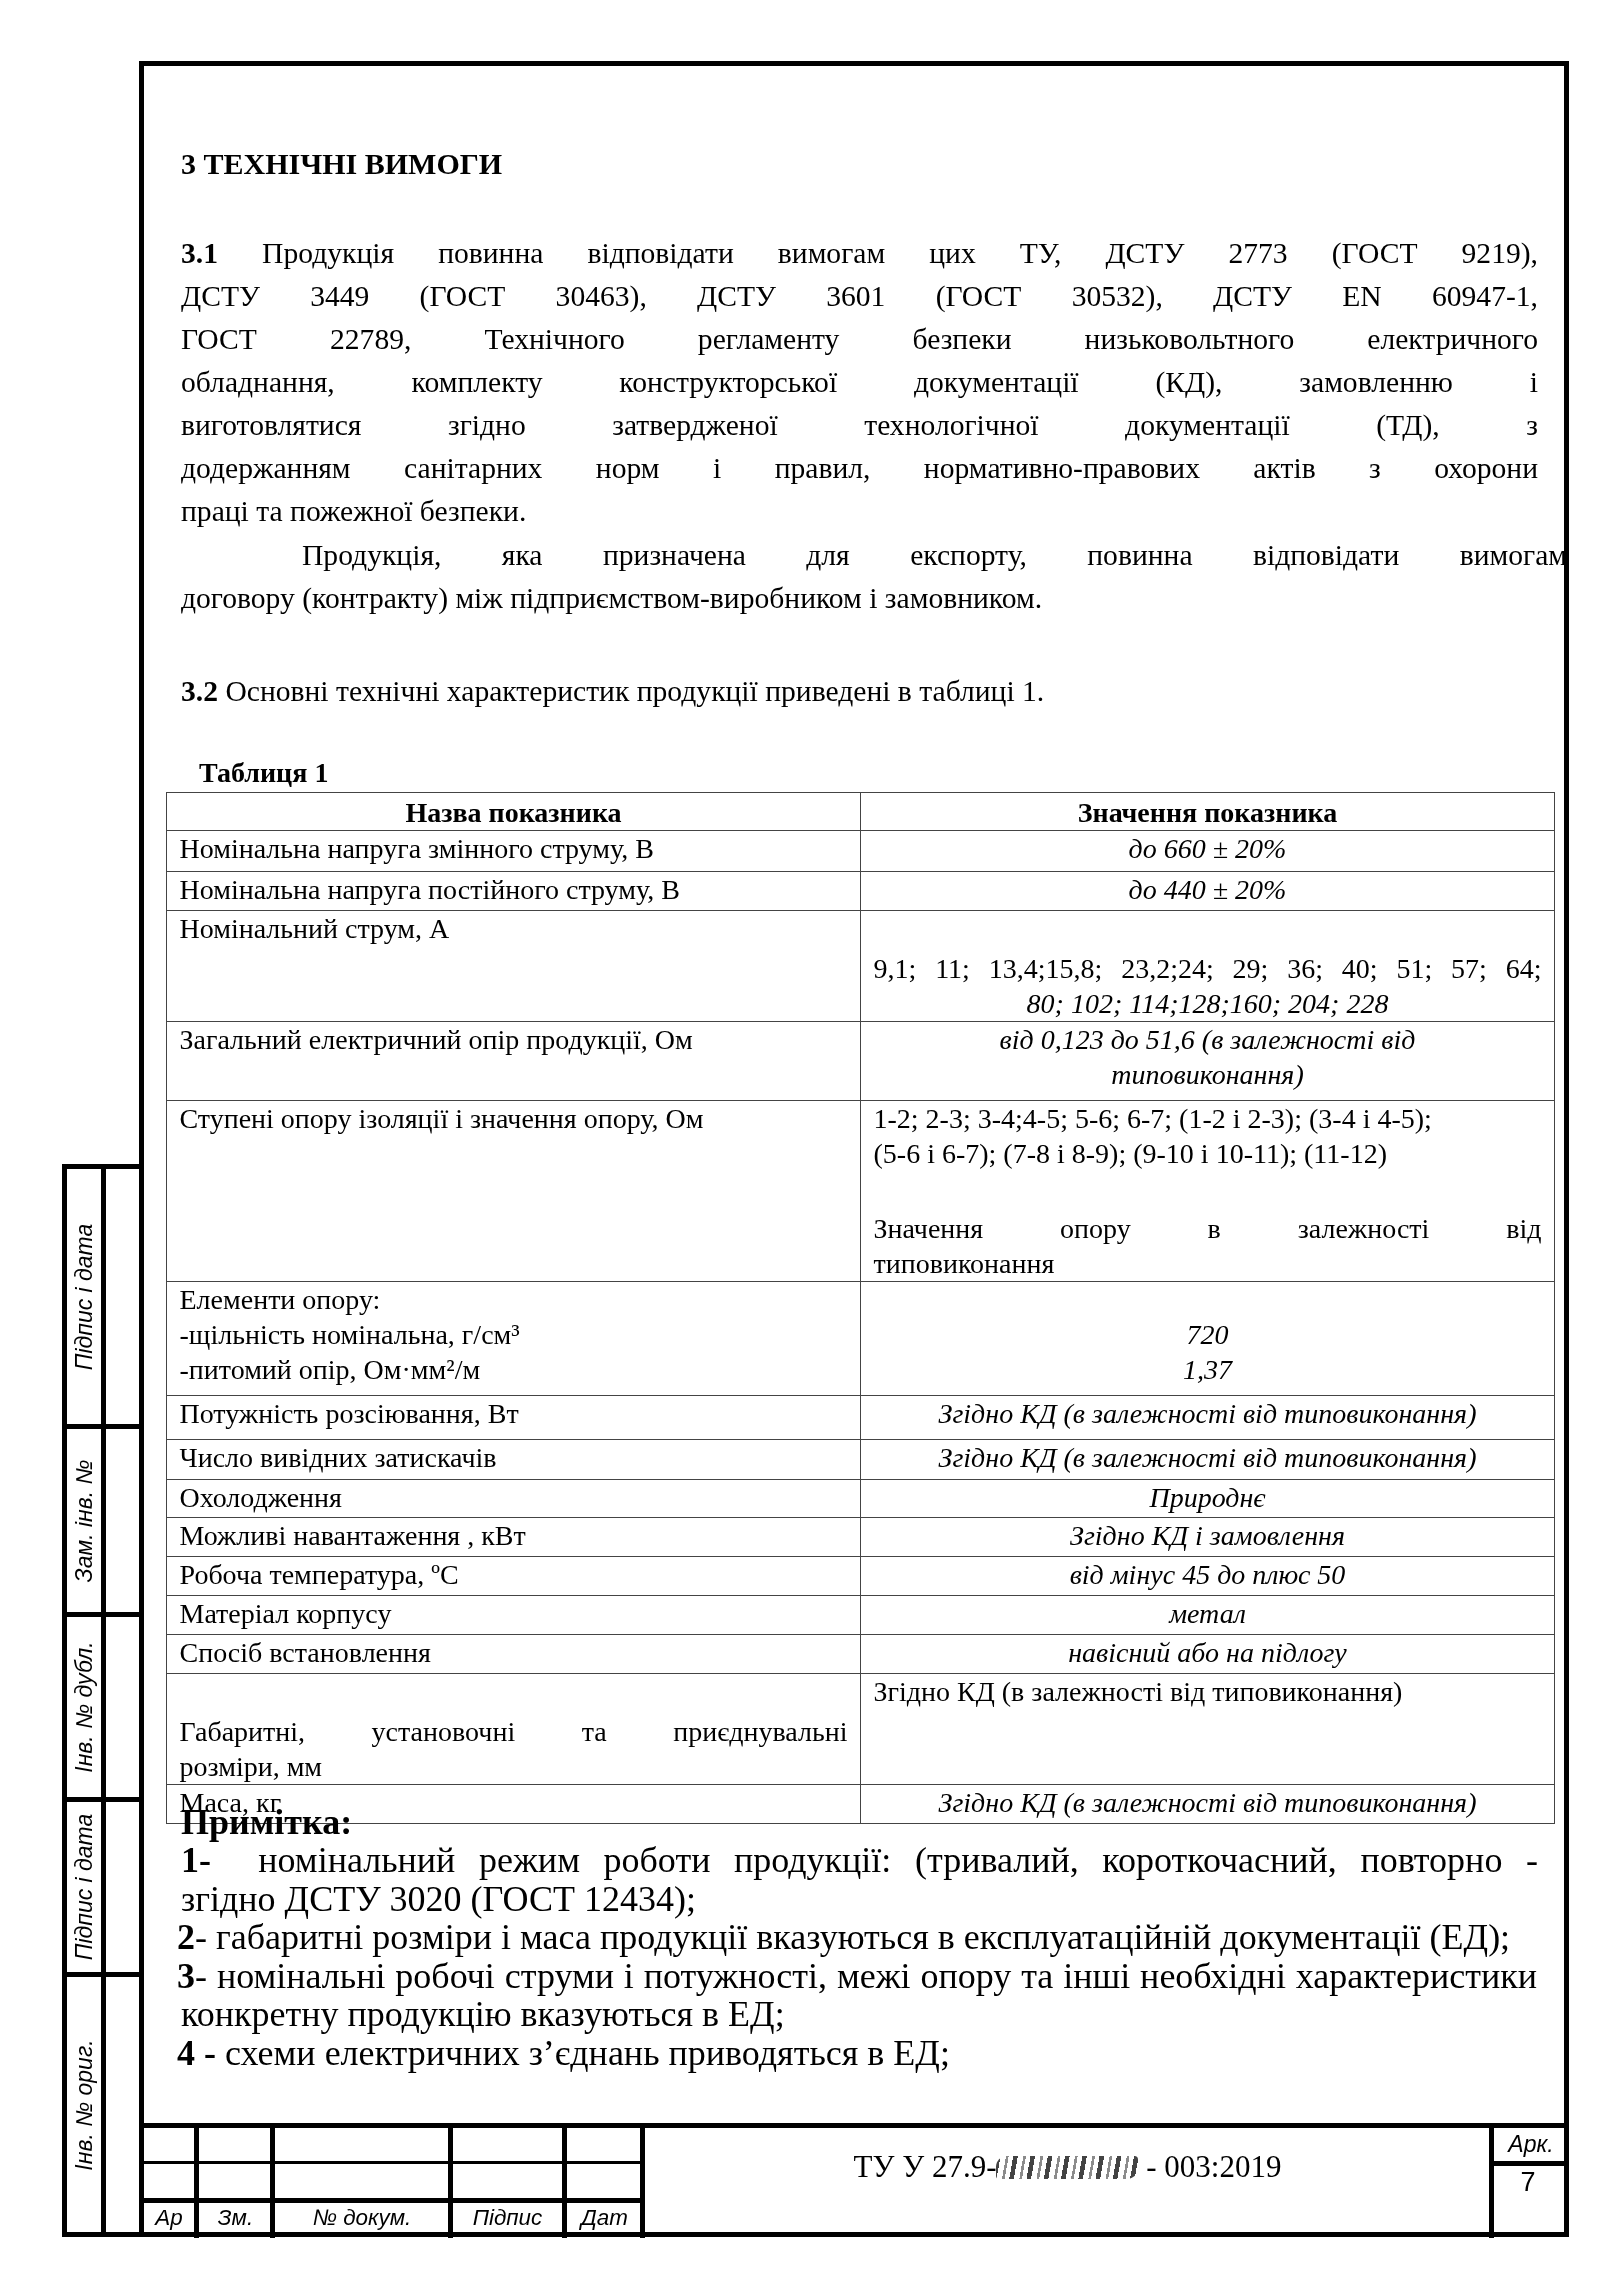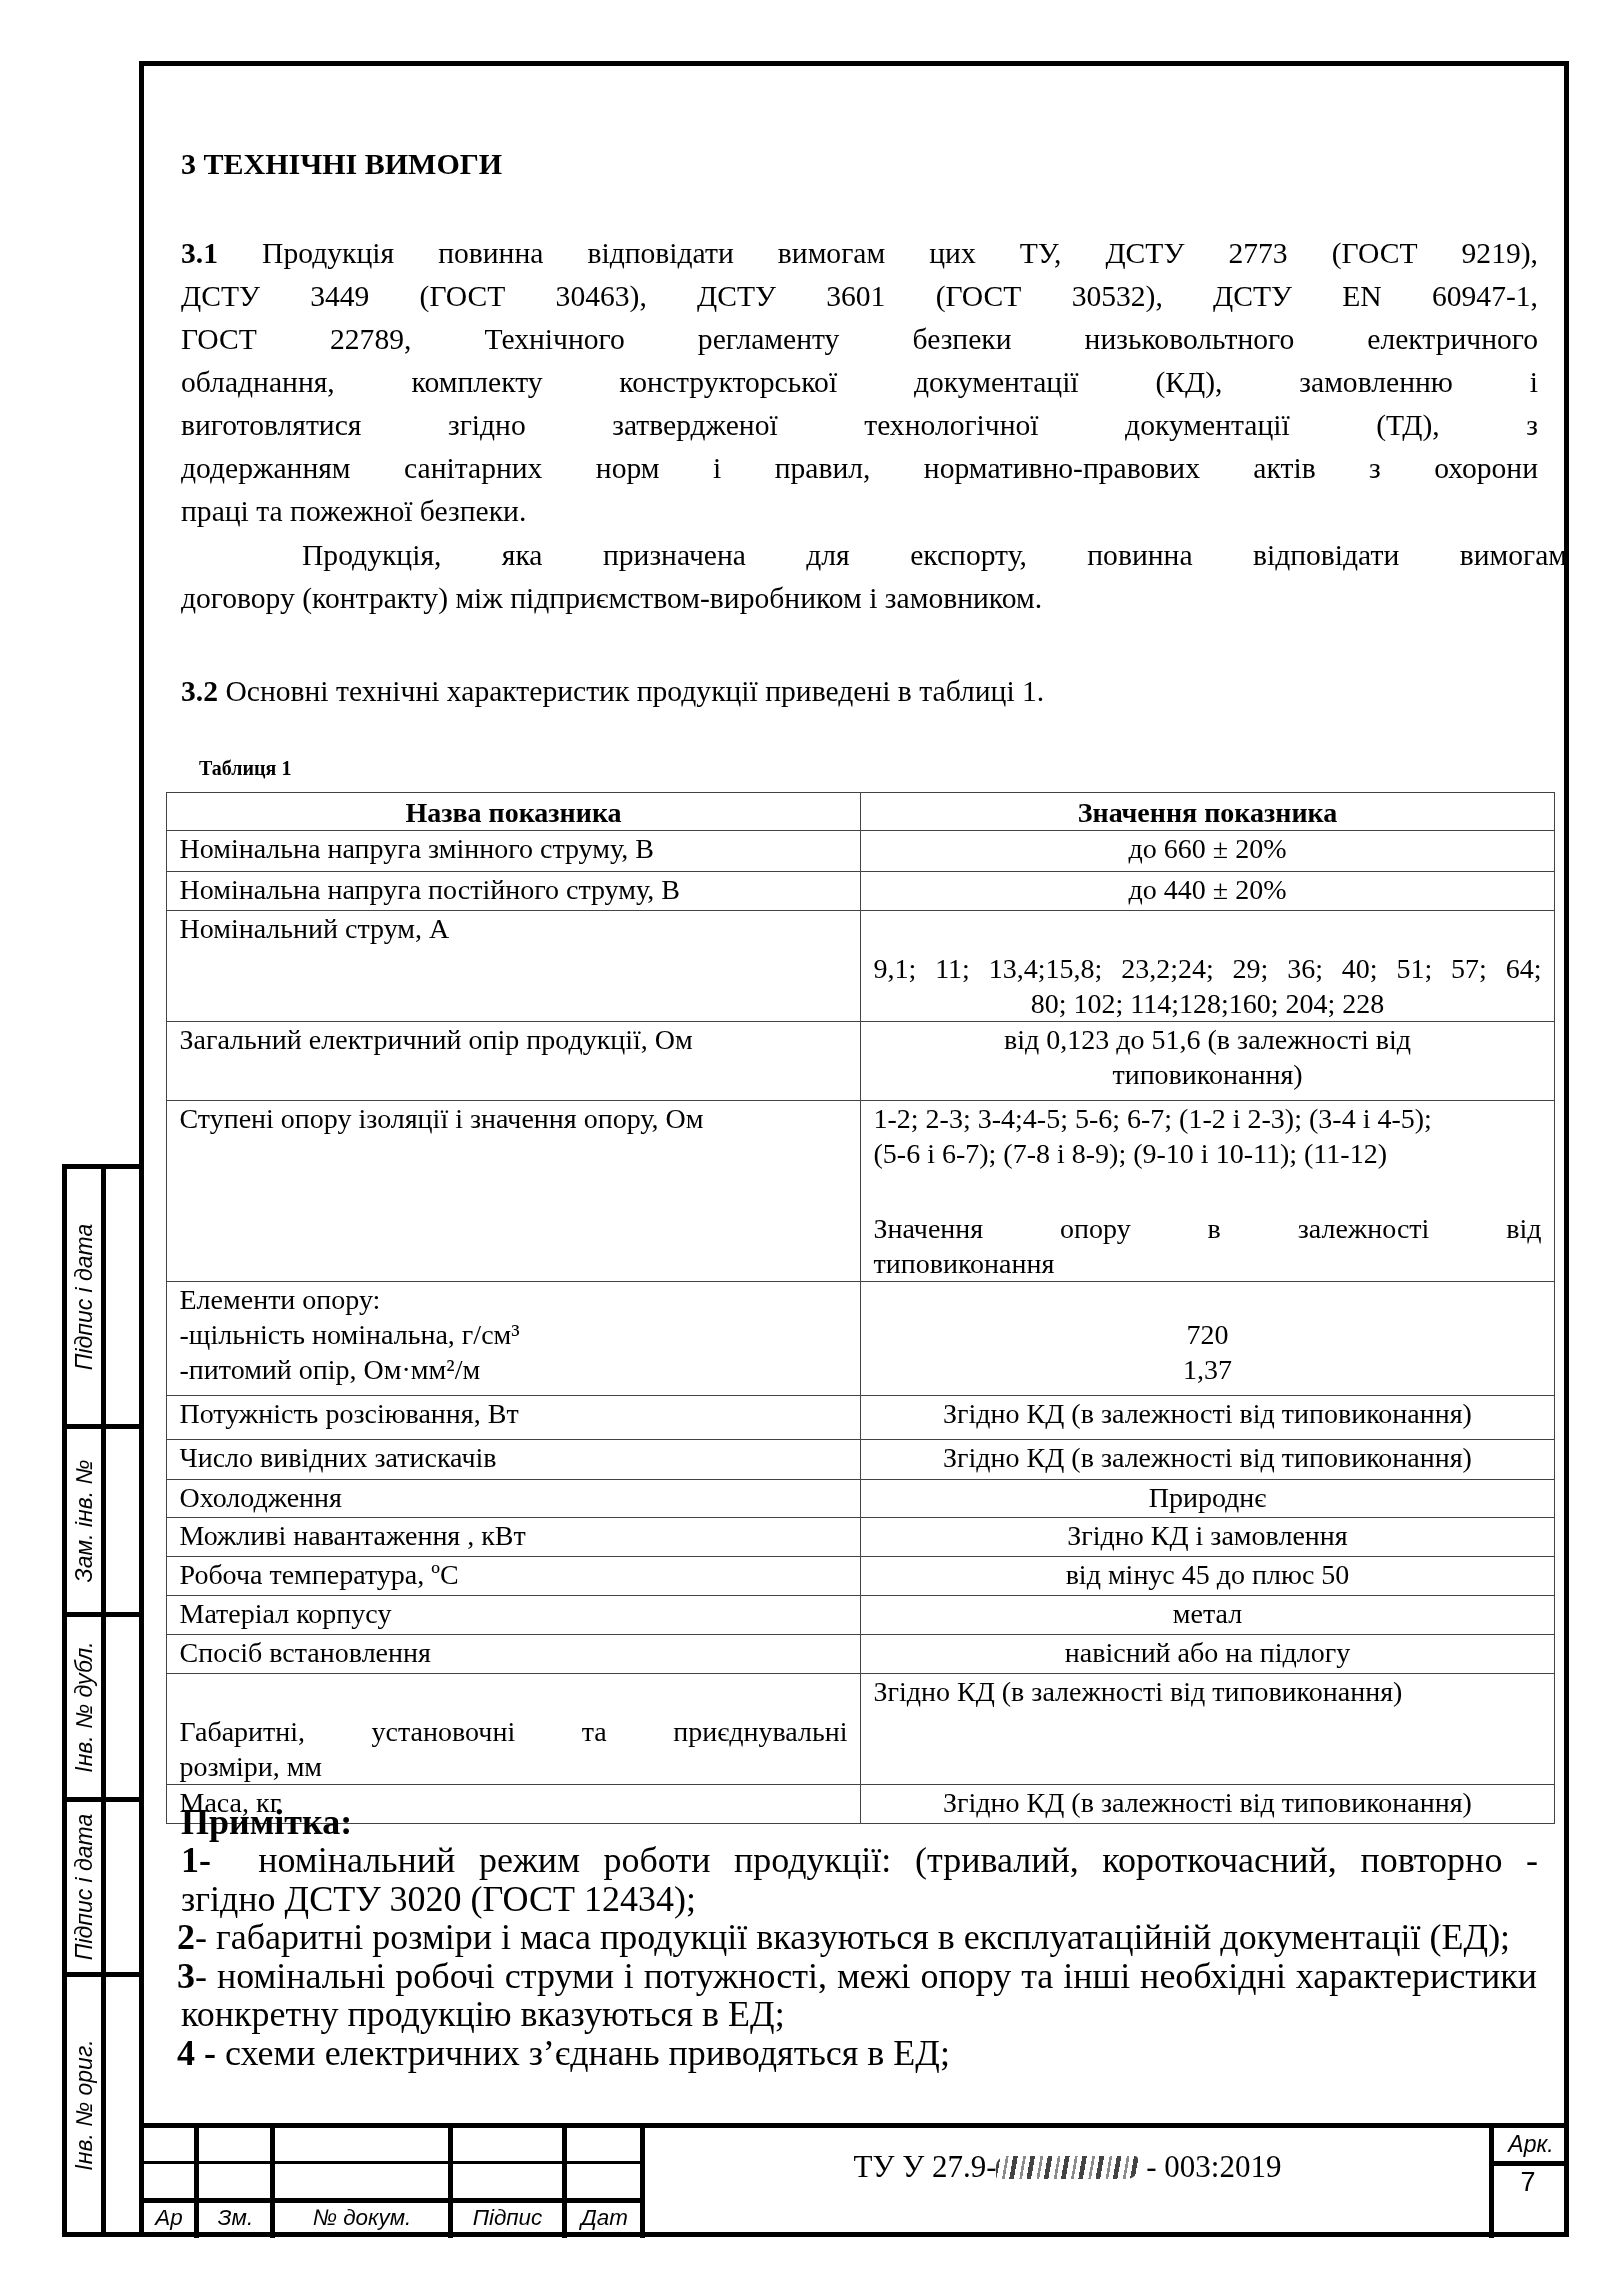--- a/index.html
+++ b/index.html
@@ -15,22 +15,22 @@
   b, .b { font-weight:bold; }
   .heading { left:181px; top:142px; font-size:30px; font-weight:bold; }
   
   .tbl { position:absolute; left:166px; top:792px; width:1388px; border-collapse:collapse; table-layout:fixed; }
   .tbl td, .tbl th { border:1.3px solid #444; padding:0 12.5px; font-size:28px; line-height:35px;
                      vertical-align:top; font-weight:normal; }
   .tbl th { font-weight:bold; text-align:center; padding-top:1.8px; }
   .cell-line { display:block; }
   .cell-line.left { text-align:left; text-align-last:left; }
   .cell-line.just { text-align:justify; text-align-last:justify;margin-top:40px; }
-  .cell-line.center { text-align:right; text-align-last:center; }
-  .cap { position:absolute; left:199px; top:757px; font-size:20px; font-weight:bold; }
+  .cell-line.center { text-align:right; text-align-last:center;font-style:italic; }
+  .cap { position:absolute; left:199px; top:757px; font-size:28px; font-weight:bold; }
   
   .note { position:absolute; left:181px; width:1357px; font-size:36px; line-height:39px; height:39px;
           white-space:nowrap; overflow:hidden;margin-top:32px; }
   .note.just { text-align:justify; text-align-last:justify; white-space:normal; }
   .side-cell { position:absolute; left:62px; width:81px; box-sizing:border-box; border-left:5.4px solid #000;
                border-top:5.4px solid #000; }
   .side-label { position:absolute; left:0; top:0; width:39px; height:100%; border-right:5.4px solid #000; box-sizing:border-box; }
   .side-label span { position:absolute; left:50%; top:50%; transform:translate(-50%,-50%) rotate(-90deg);
                      font-family:"Liberation Sans", "DejaVu Sans", sans-serif; font-style:italic; font-size:23px;
                      white-space:nowrap; }

